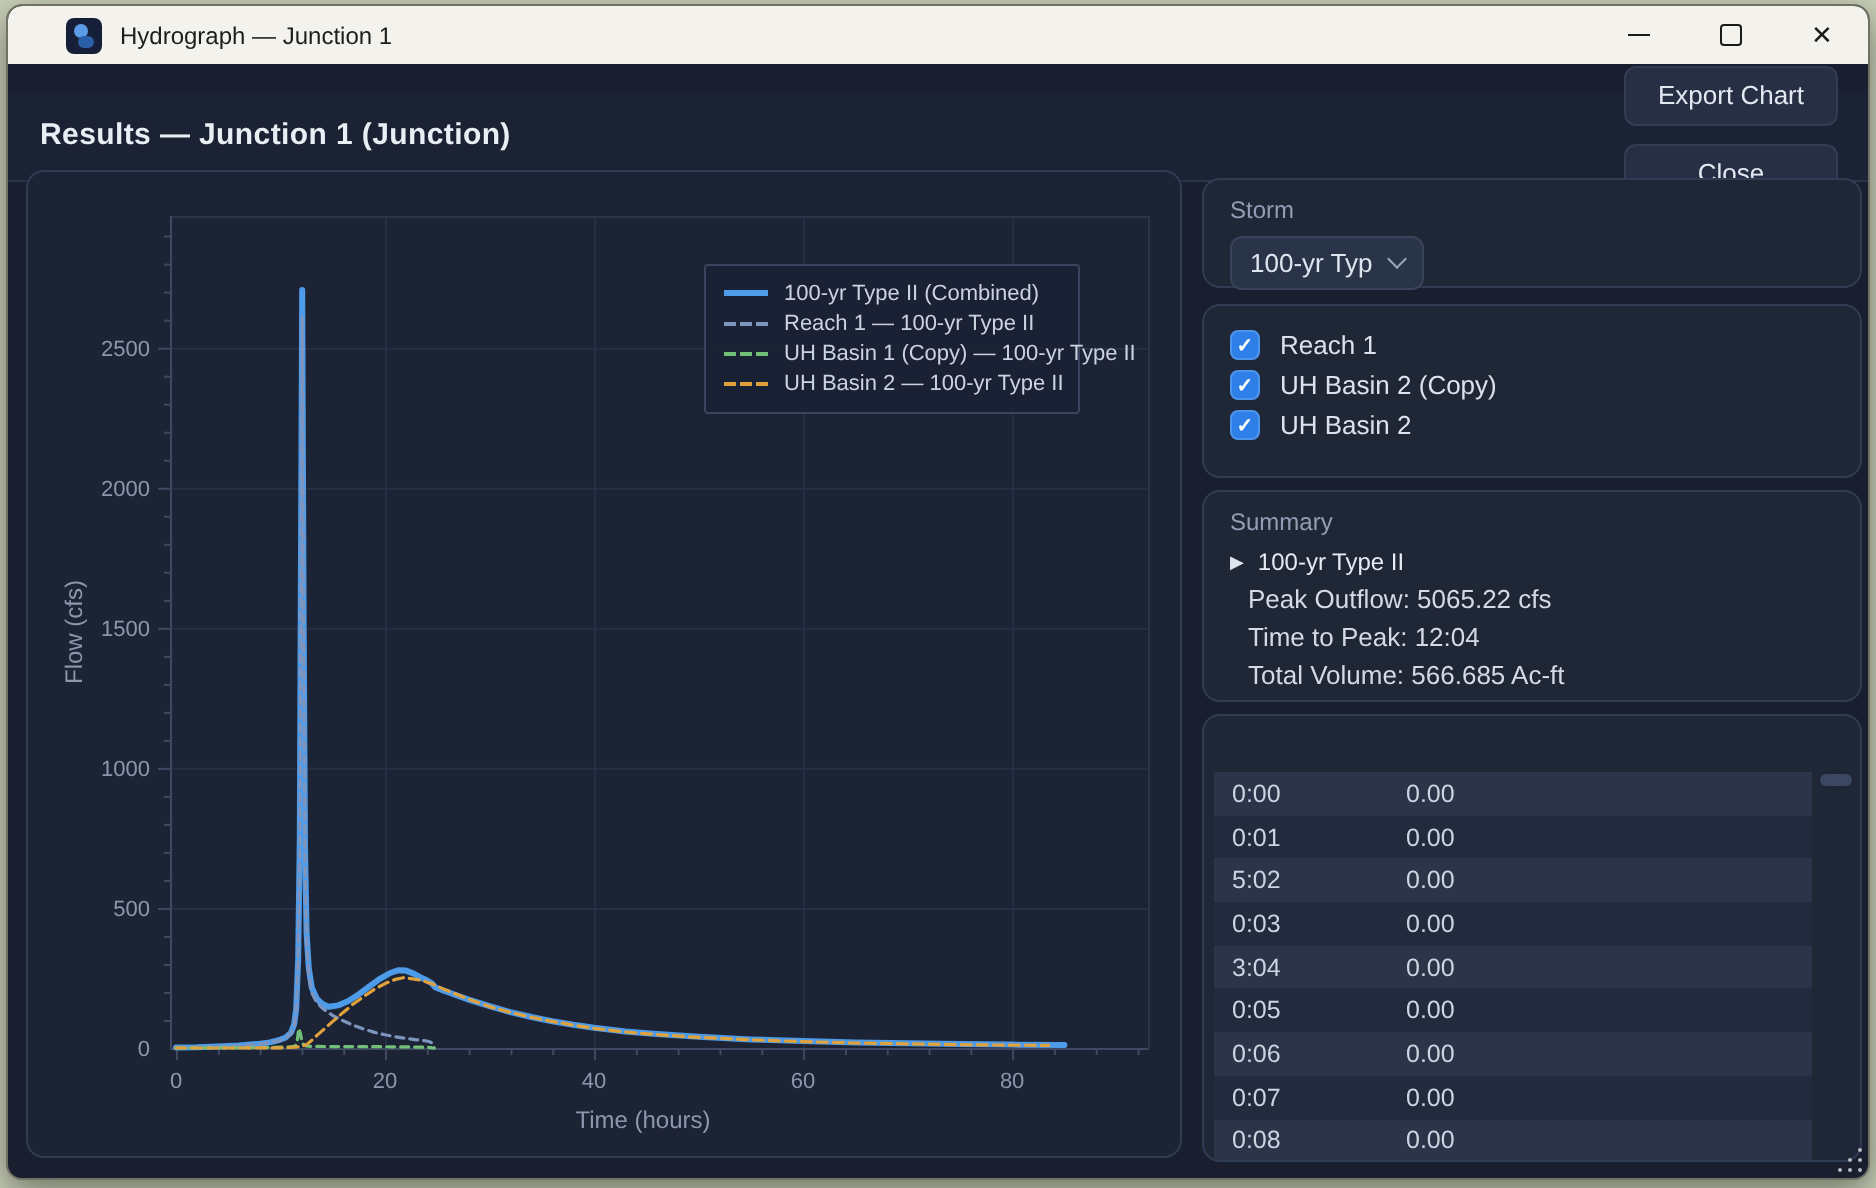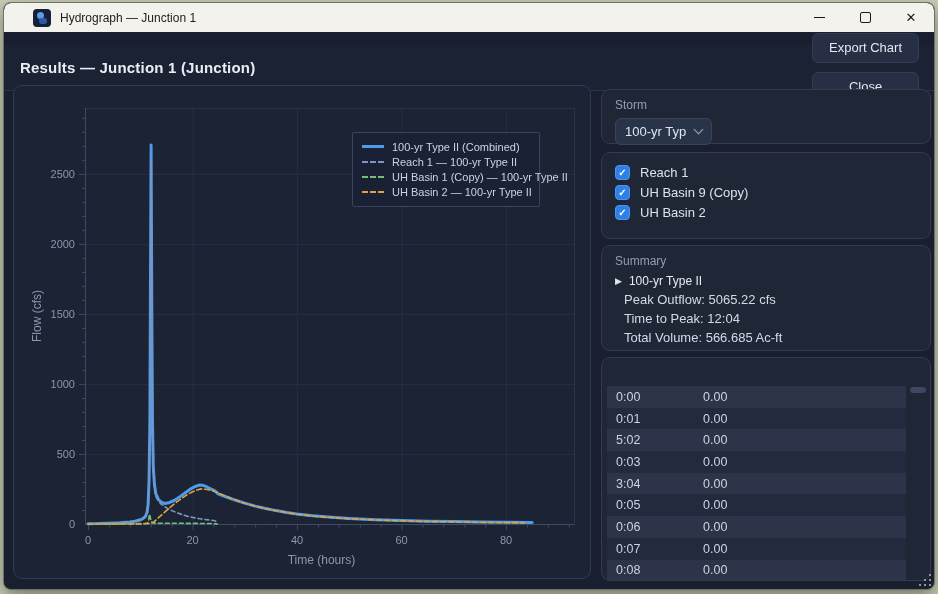--- a/index.html
+++ b/index.html
@@ -257,21 +257,21 @@
     </div>
 
     <div class="card up-card">
       <div id="upstream-list">
           <div class="chkrow">
             <span class="chk">✓</span>
             <span class="chklabel">Reach 1</span>
           </div>
           <div class="chkrow">
             <span class="chk">✓</span>
-            <span class="chklabel">UH Basin 9 (Copy)</span>
+            <span class="chklabel">UH Basin 2 (Copy)</span>
           </div>
           <div class="chkrow">
             <span class="chk">✓</span>
             <span class="chklabel">UH Basin 2</span>
           </div>
         </div>
     </div>
 
     <div class="card sum-card">
       <div class="seclabel">Summary</div>

